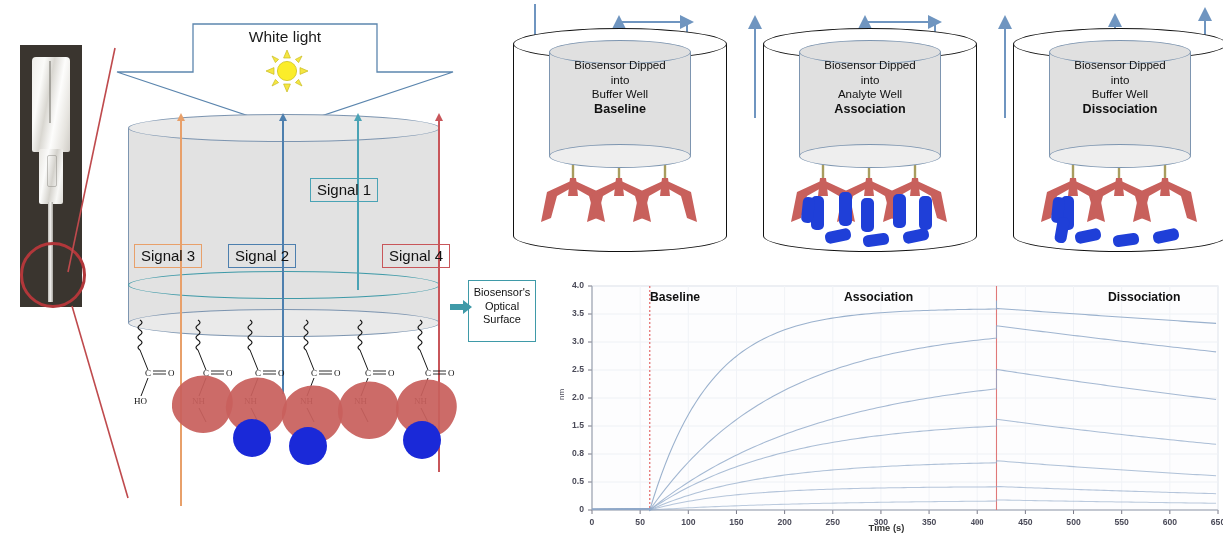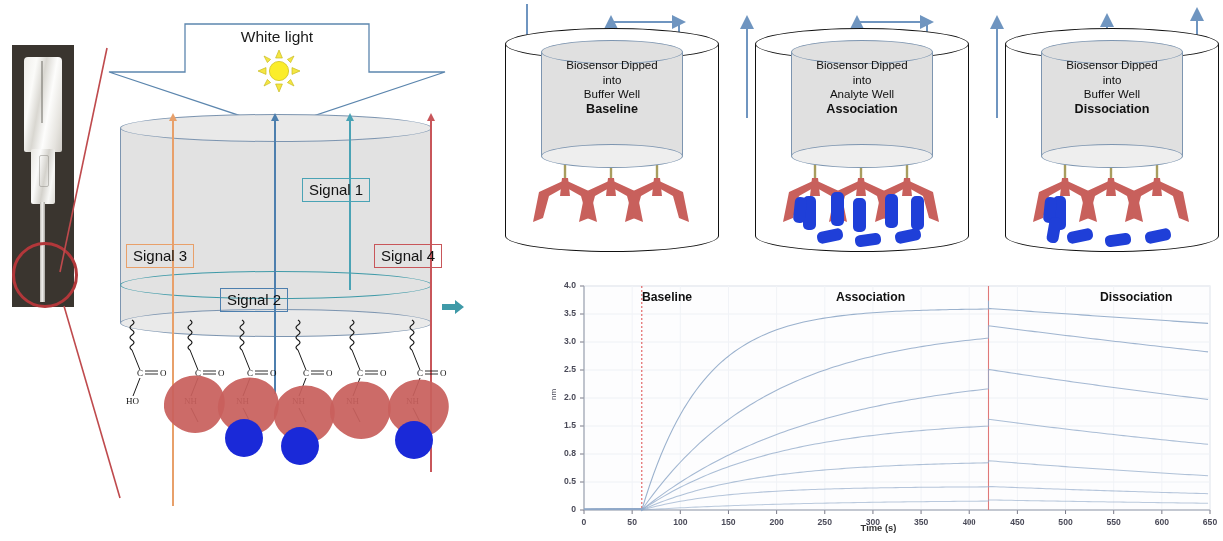--- a/index.html
+++ b/index.html
@@ -4,21 +4,21 @@
 <style>
   * { box-sizing: border-box; }
   html, body { margin:0; padding:0; }
   body {
     width:1223px; height:541px;
     background:#ffffff;
     font-family:"Liberation Sans", sans-serif;
     position:relative;
     overflow:hidden;
   }
-  #stage { position:absolute; left:2px; top:0; width:1179px; height:541px; }
+  #stage { position:absolute; left:10px; top:0; width:1179px; height:541px; }
 
   
   #probe-photo {
     position:absolute; left:10px; top:45px; width:62px; height:262px;
     background:#3a352f;
     overflow:hidden;
   }
   .probe-body {
     position:absolute; left:12px; top:12px; width:38px; height:95px;
     background:linear-gradient(100deg,#efeeea 0%,#fbfbf9 24%,#d9d7d1 42%,#fdfdfc 62%,#e6e4df 84%,#cfccc6 100%);
@@ -191,21 +191,21 @@
     </div>
 
     <div id="signal-layer">
         <div class="sig-arrow" style="left: 70px; top: 120px; height: 386px; background: rgb(232, 160, 106);">
           <div class="head" style="border-bottom: 8px solid rgb(232, 160, 106);"></div>
         </div>
         <div class="sig-box" style="left: 24px; top: 244px; border: 1.1px solid rgb(232, 160, 106);">Signal 3</div>
         <div class="sig-arrow" style="left: 172px; top: 120px; height: 274px; background: rgb(77, 127, 174);">
           <div class="head" style="border-bottom: 8px solid rgb(77, 127, 174);"></div>
         </div>
-        <div class="sig-box" style="left: 118px; top: 244px; border: 1.1px solid rgb(77, 127, 174); margin-top: 44px;">Signal 2</div>
+        <div class="sig-box" style="left: 118px; top: 244px; border: 1.1px solid rgb(77, 127, 174);">Signal 2</div>
         <div class="sig-arrow" style="left: 247px; top: 120px; height: 170px; background: rgb(74, 163, 181);">
           <div class="head" style="border-bottom: 8px solid rgb(74, 163, 181);"></div>
         </div>
         <div class="sig-box" style="left: 200px; top: 178px; border: 1.1px solid rgb(74, 163, 181);">Signal 1</div>
         <div class="sig-arrow" style="left: 328px; top: 120px; height: 352px; background: rgb(200, 86, 90);">
           <div class="head" style="border-bottom: 8px solid rgb(200, 86, 90);"></div>
         </div>
         <div class="sig-box" style="left: 272px; top: 244px; border: 1.1px solid rgb(200, 86, 90);">Signal 4</div>
       </div>
 
@@ -427,20 +427,25 @@
             <div>Biosensor Dipped</div>
             <div>into</div>
             <div>Buffer Well</div>
             <div><b>Dissociation</b></div>
           </div>
         </div>
       </div>
   </div>
 
   <div id="panelD">
+    <div id="callout">
+      <div>Biosensor's</div>
+      <div>Optical</div>
+      <div>Surface</div>
+    </div>
     <svg id="callout-arrow" viewBox="0 0 22 14">
       <polygon points="0,4 13,4 13,0 22,7 13,14 13,10 0,10" fill="#3f9aa8"></polygon>
     </svg>
     <div id="ylab">nm</div>
     <div id="xlab">Time (s)</div>
     <svg id="plot" width="693" height="269" style="position:absolute;left:0;top:0">
         <rect x="52" y="14" width="626" height="224" fill="#fdfdfe" stroke="#d8dde6" stroke-width="1"></rect>
         <line x1="52" y1="238" x2="678" y2="238" stroke="#eef1f5" stroke-width="1"></line>
         <line x1="52" y1="210" x2="678" y2="210" stroke="#eef1f5" stroke-width="1"></line>
         <line x1="52" y1="182" x2="678" y2="182" stroke="#eef1f5" stroke-width="1"></line>

